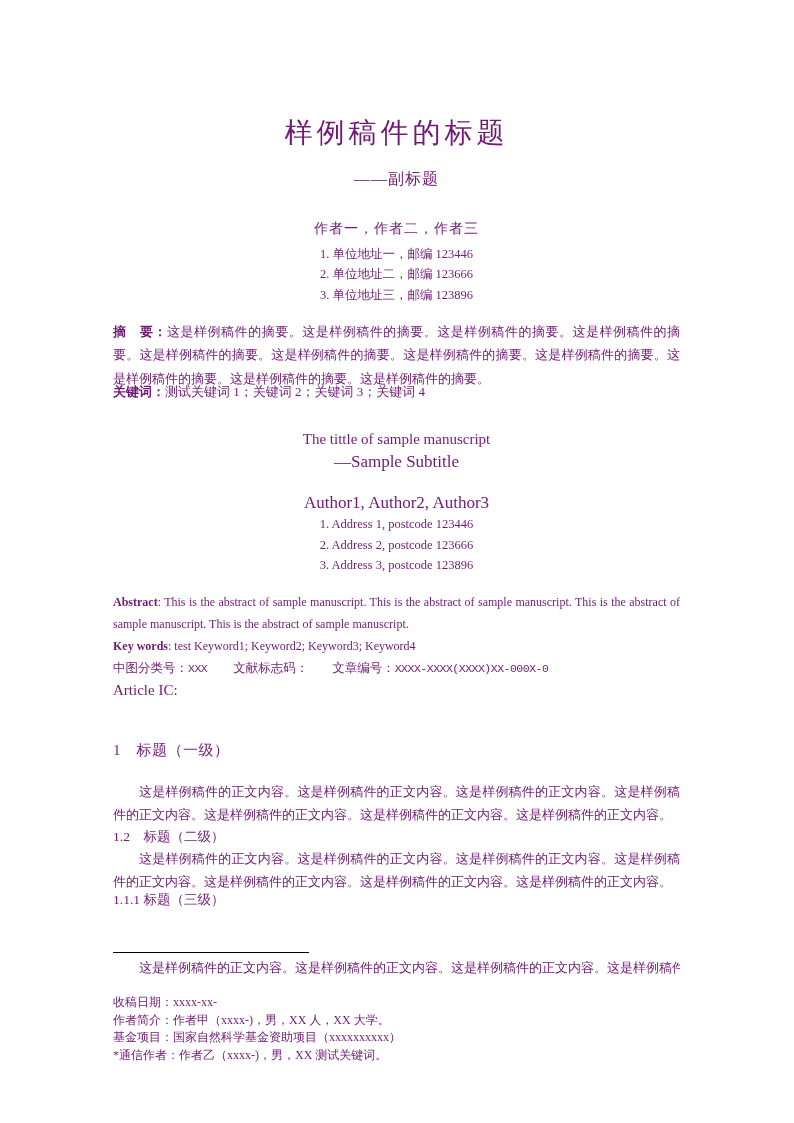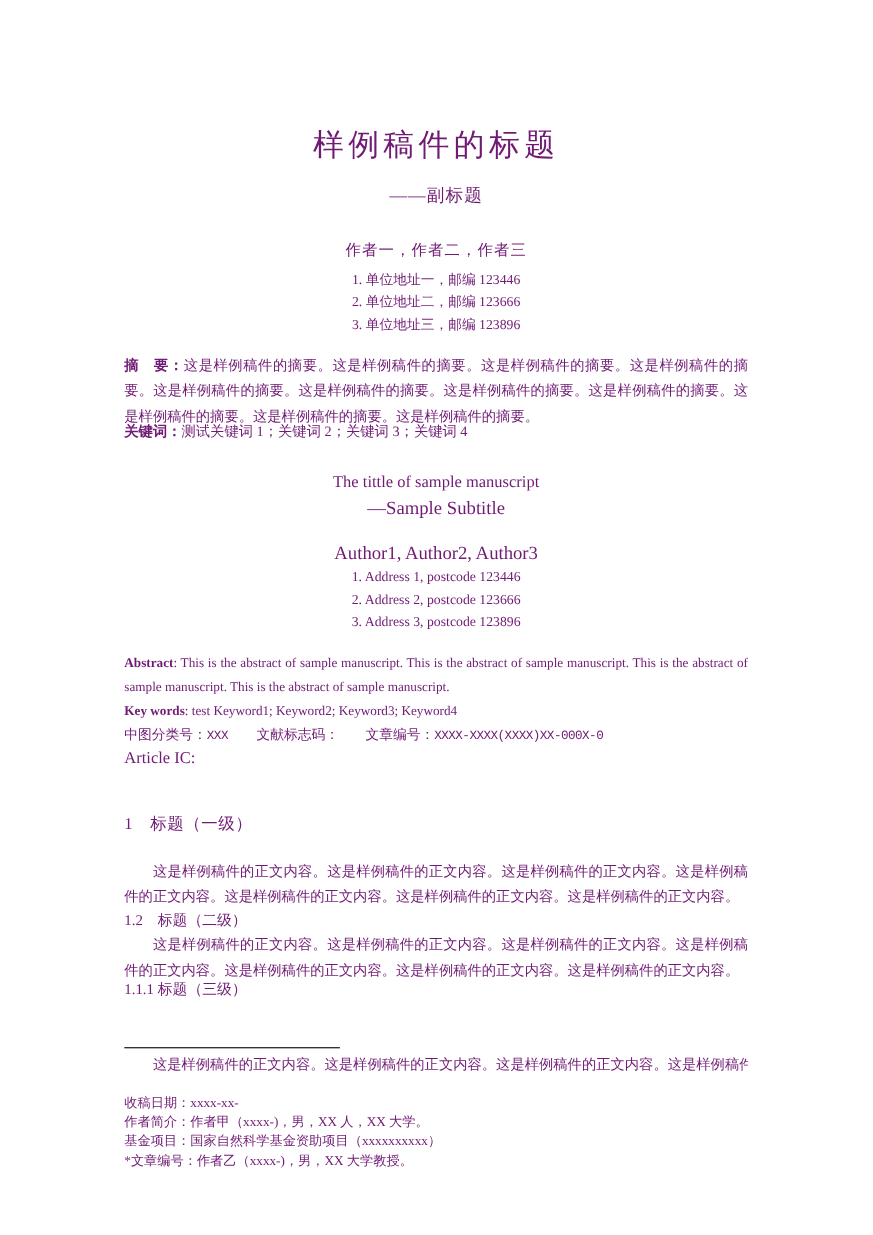--- a/index.html
+++ b/index.html
@@ -89,16 +89,16 @@
 
   <h5 class="blk" id="sec-h3">1.1.1 标题（三级）</h5>
   <p class="blk indent" id="sec-p3">这是样例稿件的正文内容。这是样例稿件的正文内容。这是样例稿件的正文内容。这是样例稿件</p>
 
   <div class="blk" id="fn-sep"></div>
 
   <div class="blk" id="footnotes">
     <div>收稿日期：xxxx-xx-</div>
     <div>作者简介：作者甲（xxxx-)，男，XX 人，XX 大学。</div>
     <div>基金项目：国家自然科学基金资助项目（xxxxxxxxxx）</div>
-    <div>*文章编号：作者乙（xxxx-)，男，XX 大学教授。</div>
+    <div>*通信作者：作者乙（xxxx-)，男，XX 测试关键词。</div>
   </div>
 
 </div>
 
 </body></html>

